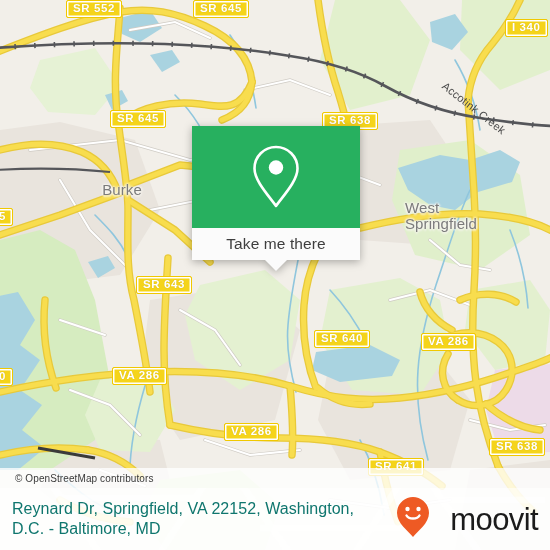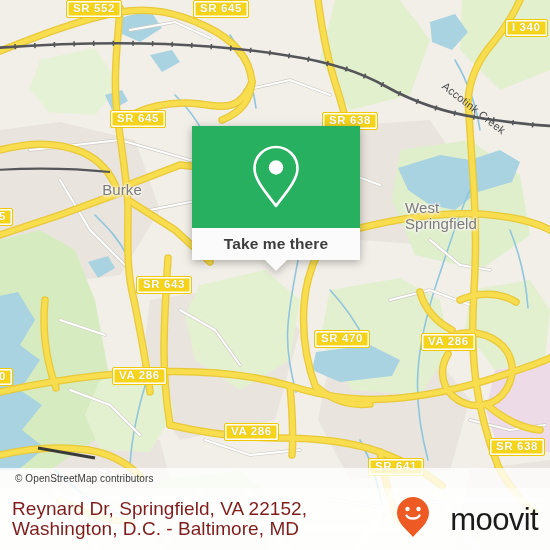--- a/index.html
+++ b/index.html
@@ -76,21 +76,20 @@
   #callout-head svg{display:block;}
   #callout-body{
     background:#fbfbfb;
     height:32px;
     display:flex;align-items:center;justify-content:center;
   }
   #callout-label{
     color:#3e3e3e;
     font-size:15.5px;
     letter-spacing:.1px;
-    font-weight:bold;
   }
   #callout-tail{
     position:absolute;
     left:50%;margin-left:-11px;
     top:134px;
     width:0;height:0;
     border-left:11px solid transparent;
     border-right:11px solid transparent;
     border-top:11px solid #fbfbfb;
   }
@@ -122,22 +121,22 @@
     position:absolute;left:0;top:0;width:550px;height:62px;
     opacity:.55;
   }
   #footer-inner{
     position:absolute;left:0;top:0;width:550px;height:62px;
     display:flex;align-items:center;
     padding:0 12px;
     box-sizing:border-box;
   }
   #footer-address{
-    color:#7f1d1d;
-    font-size:19px;
+    color:#0f766e;
+    font-size:16px;
     line-height:20px;
     flex:1;
     padding-right:8px;
     letter-spacing:.05px;
   }
   #moovit-logo{
     display:flex;align-items:center;
     flex:0 0 auto;
   }
   #moovit-word{
@@ -354,21 +353,21 @@
 
     <div class="water-label" style="left:474px;top:108px;transform:translate(-50%,-50%) rotate(38deg);">Accotink Creek</div>
 
     <div class="shield" style="left:66px;top:0px;">SR 552</div>
     <div class="shield" style="left:193px;top:0px;">SR 645</div>
     <div class="shield" style="left:505px;top:19px;">I 340</div>
     <div class="shield" style="left:110px;top:110px;">SR 645</div>
     <div class="shield" style="left:322px;top:112px;">SR 638</div>
     <div class="shield" style="left:-8px;top:208px;">5</div>
     <div class="shield" style="left:136px;top:276px;">SR 643</div>
-    <div class="shield" style="left:314px;top:330px;">SR 470</div>
+    <div class="shield" style="left:314px;top:330px;">SR 640</div>
     <div class="shield" style="left:421px;top:333px;">VA 286</div>
     <div class="shield" style="left:112px;top:367px;">VA 286</div>
     <div class="shield" style="left:-8px;top:368px;">0</div>
     <div class="shield" style="left:224px;top:423px;">VA 286</div>
     <div class="shield" style="left:489px;top:438px;">SR 638</div>
     <div class="shield" style="left:368px;top:458px;">SR 641</div>
   </div>
 
   <div id="callout">
     <div id="callout-head">

